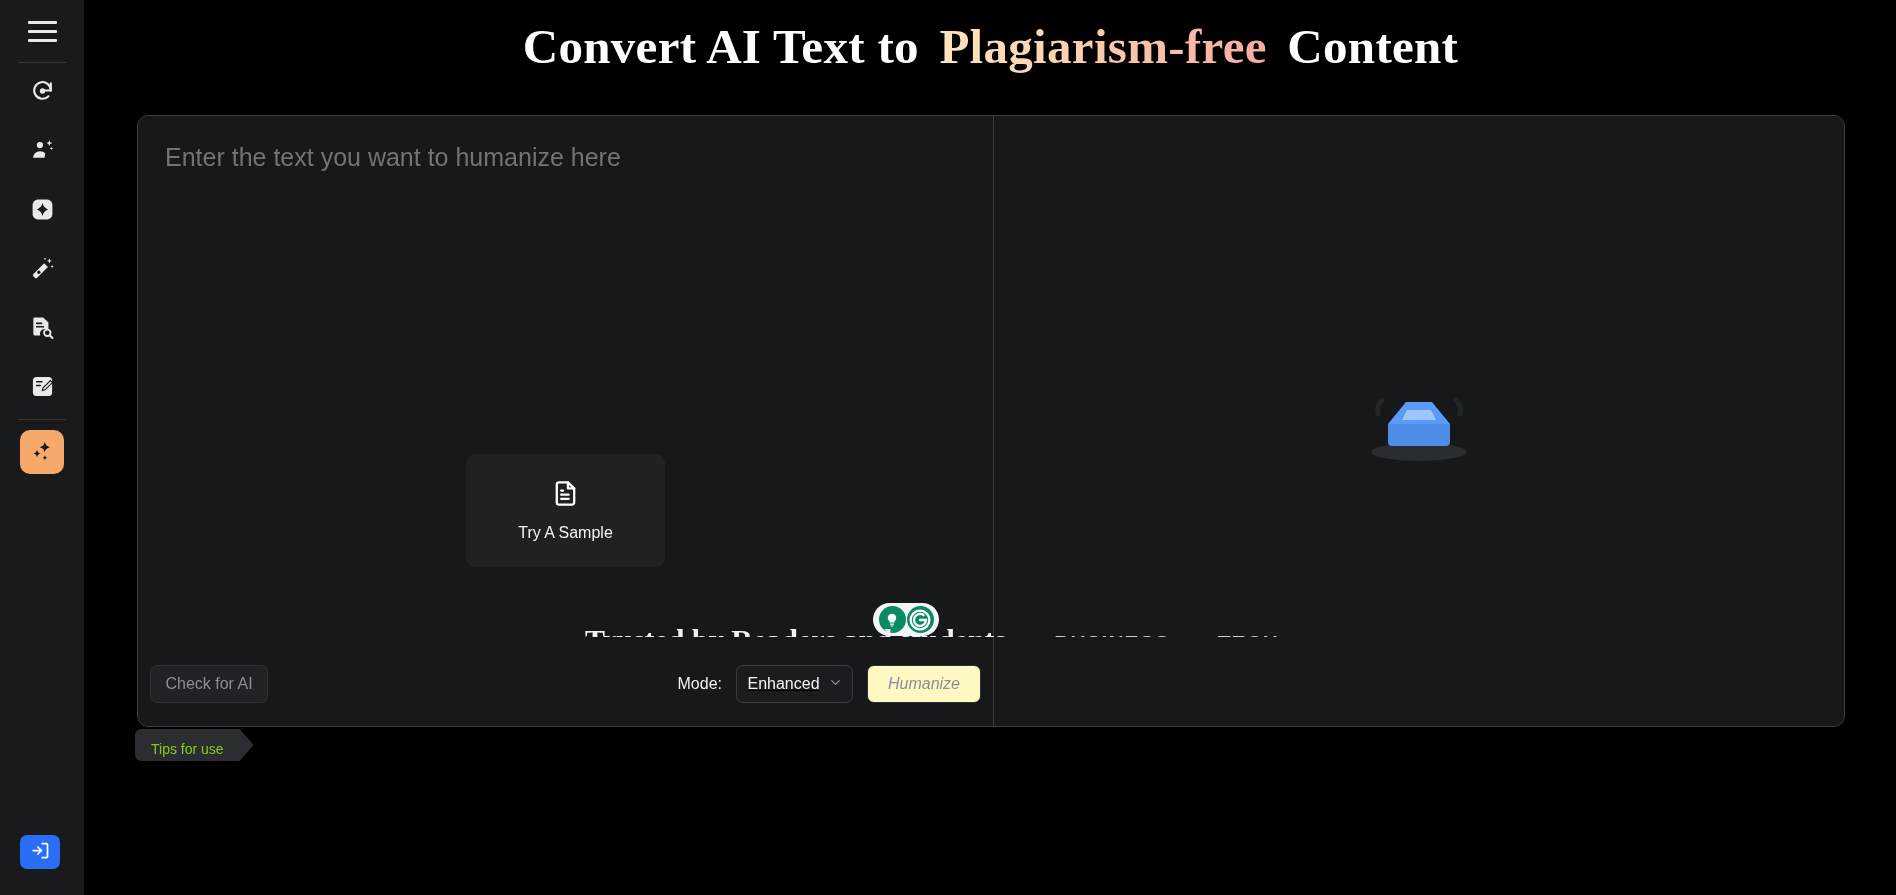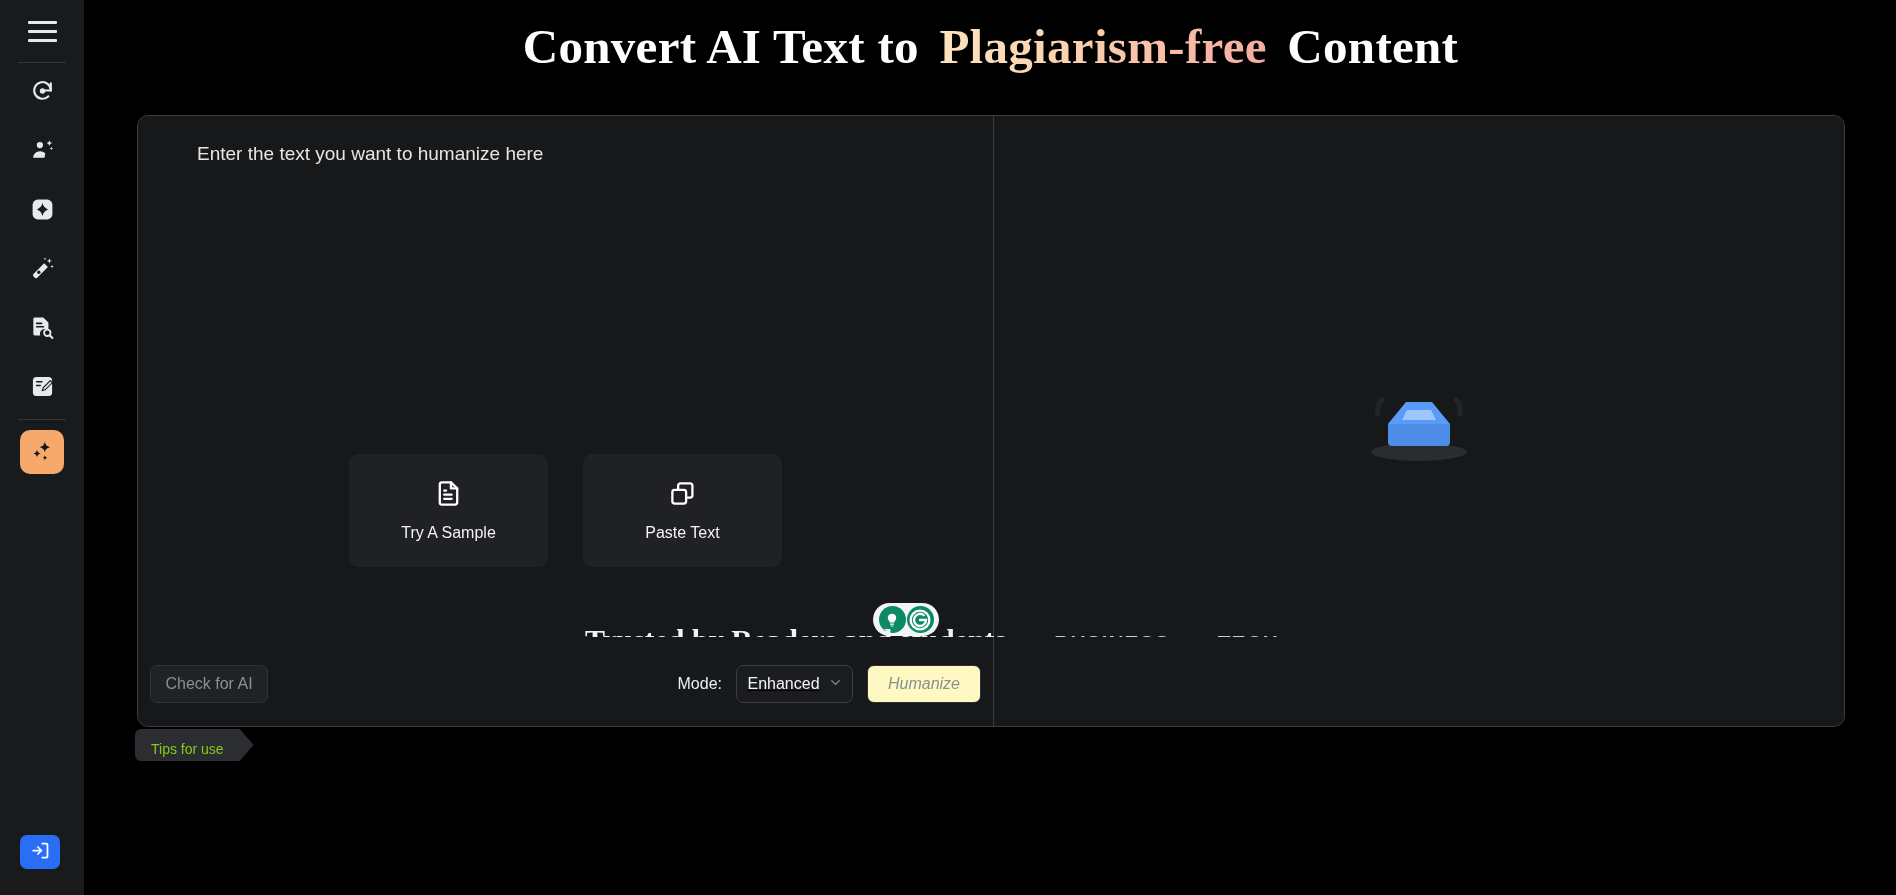--- a/index.html
+++ b/index.html
@@ -134,23 +134,22 @@
   }
   .pane-right {
     position: relative;
     flex: 1;
     background: #17181a;
   }
 
   .placeholder {
     position: absolute;
     left: 27px; top: 27px;
-    font-size: 19px;
-    color: #e5e5e5;
-    margin-left: 32px;
+    font-size: 25px;
+    color: #737373;
   }
 
   
   .cards {
     position: absolute;
     left: 0; right: 0;
     top: 338px;
     display: flex;
     justify-content: center;
     gap: 35px;
@@ -434,29 +433,20 @@
               <path d="M14 2.8H6.6a1.8 1.8 0 0 0-1.8 1.8v14.8a1.8 1.8 0 0 0 1.8 1.8h10.8a1.8 1.8 0 0 0 1.8-1.8V7.8z"></path>
               <polyline points="14 2.8 14 7.8 19.2 7.8"></polyline>
               <line x1="8.4" y1="13" x2="14.6" y2="13"></line>
               <line x1="8.4" y1="16.4" x2="14.6" y2="16.4"></line>
               <line x1="8.4" y1="9.6" x2="10" y2="9.6"></line>
             </svg>
           </span>
           <span class="card-label">Try A Sample</span>
         </div>
 
-        <div class="card">
-          <span>
-            <svg width="29" height="29" viewBox="0 0 24 24" fill="none" stroke="#ffffff" stroke-width="1.9" stroke-linecap="round" stroke-linejoin="round">
-              <rect x="3.6" y="9" width="11.4" height="11.4" rx="1.9"></rect>
-              <path d="M8.4 9V5.5a1.9 1.9 0 0 1 1.9-1.9h8a1.9 1.9 0 0 1 1.9 1.9v8a1.9 1.9 0 0 1-1.9 1.9H15"></path>
-            </svg>
-          </span>
-          <span class="card-label">Paste Text</span>
-        </div>
       </div>
 
       <div class="grammarly">
         <span class="gr-bulb">
           <svg width="16" height="16" viewBox="0 0 24 24" fill="#ffffff">
             <path d="M12 2.6a6.2 6.2 0 0 0-3.7 11.2v2.1h7.4v-2.1A6.2 6.2 0 0 0 12 2.6z"></path>
             <rect x="9" y="17.4" width="6" height="1.7" rx=".85"></rect>
             <rect x="9.9" y="20.1" width="4.2" height="1.6" rx=".8"></rect>
           </svg>
         </span>

